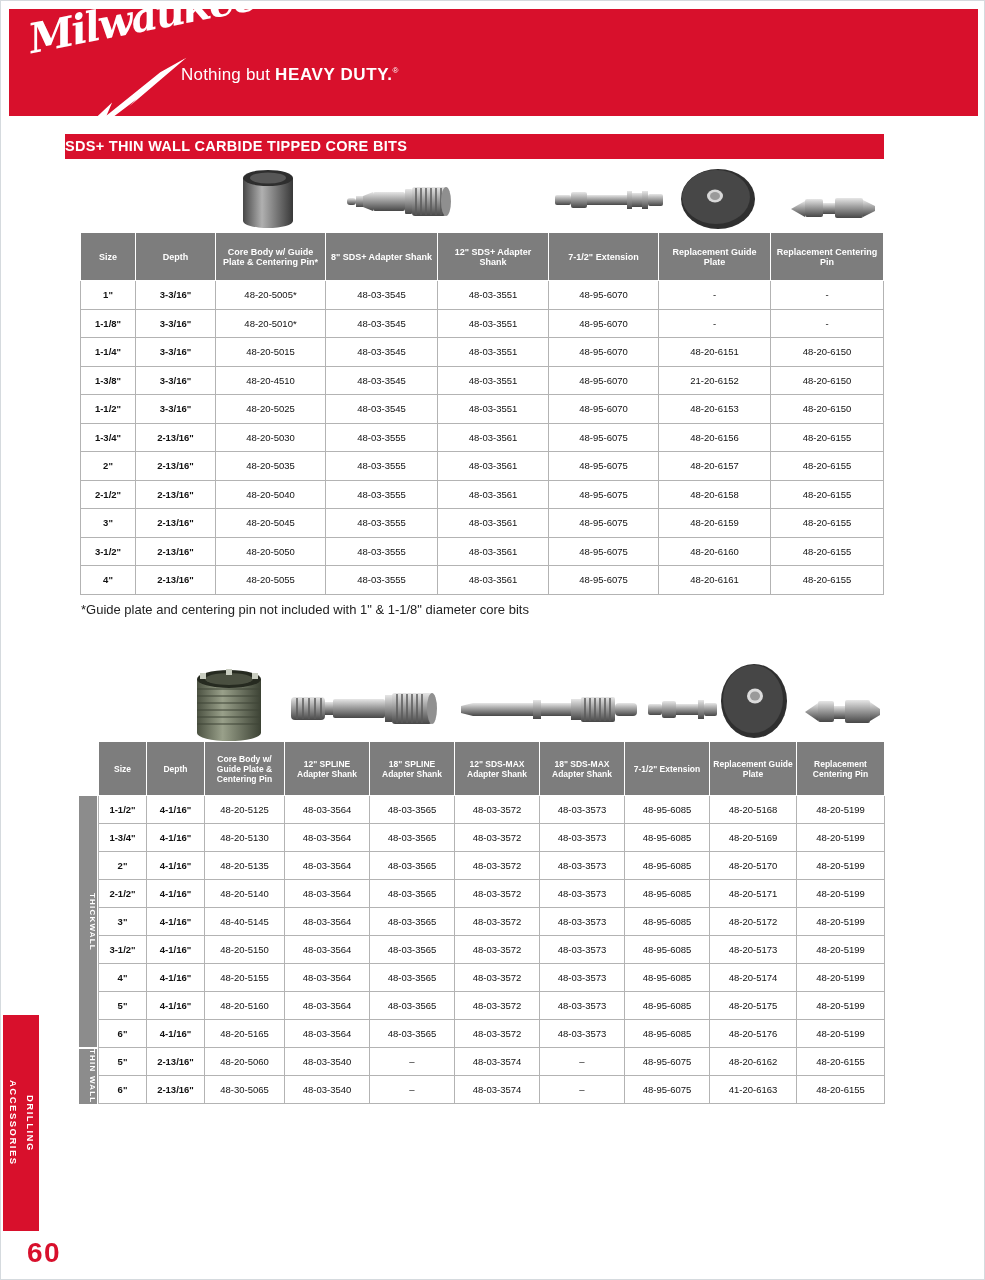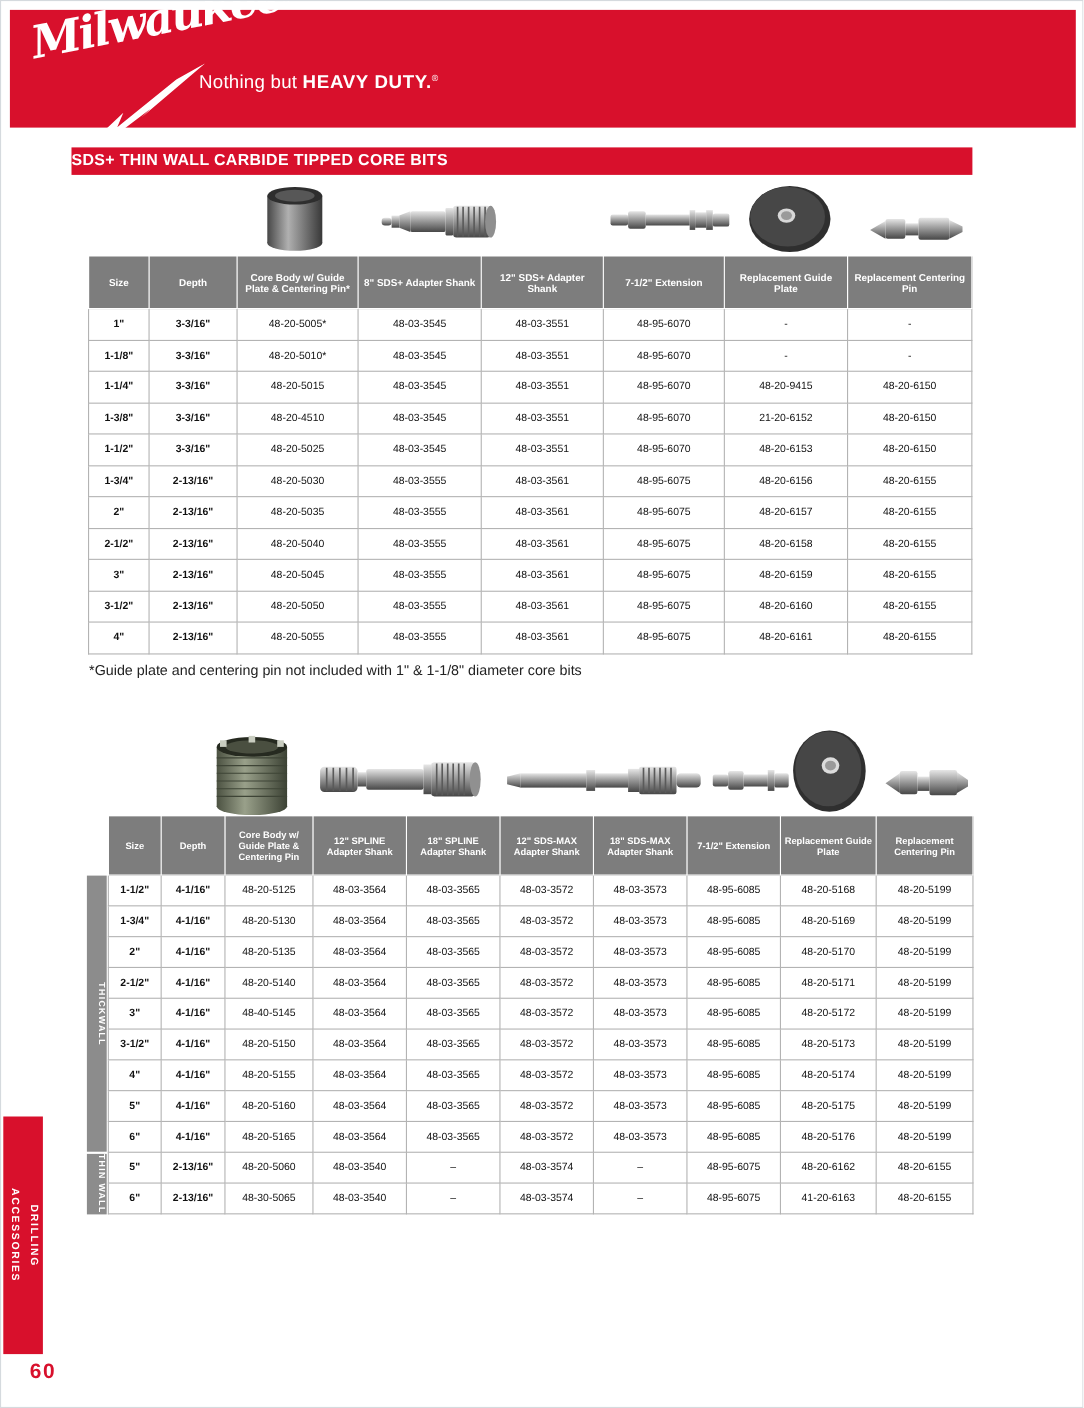--- a/index.html
+++ b/index.html
@@ -67,21 +67,21 @@
     font-size:8px;font-weight:bold;letter-spacing:1.2px;
   }
   #group-thick{top:795px;height:251px;}
   #group-thin{top:1048px;height:55px;}
   
   .side-tab{
     position:absolute;left:2px;top:1014px;width:36px;height:216px;background:var(--red);
     writing-mode:vertical-rl;color:#fff;
   }
   .side-tab .line{font-size:9.5px;font-weight:bold;letter-spacing:1.5px;text-align:center;line-height:17px;height:100%;}
-  .page-num{position:absolute;left:26px;top:1236px;color:var(--red);font-size:19px;font-weight:800;letter-spacing:1.5px;}
+  .page-num{position:absolute;left:26px;top:1236px;color:var(--red);font-size:28px;font-weight:800;letter-spacing:1.5px;}
 </style>
 </head>
 <body>
 
 <div class="page">
 
   <svg width="0" height="0" style="position:absolute" aria-hidden="true">
     <defs>
       <linearGradient id="met" x1="0" y1="0" x2="0" y2="1">
         <stop offset="0" stop-color="#e6e6e6"></stop>
@@ -207,21 +207,21 @@
           <td>-</td>
           <td>-</td>
         </tr>
         <tr>
           <td>1-1/4"</td>
           <td>3-3/16"</td>
           <td>48-20-5015</td>
           <td>48-03-3545</td>
           <td>48-03-3551</td>
           <td>48-95-6070</td>
-          <td>48-20-9415</td>
+          <td>48-20-6151</td>
           <td>48-20-6150</td>
         </tr>
         <tr>
           <td>1-3/8"</td>
           <td>3-3/16"</td>
           <td>48-20-4510</td>
           <td>48-03-3545</td>
           <td>48-03-3551</td>
           <td>48-95-6070</td>
           <td>21-20-6152</td>

